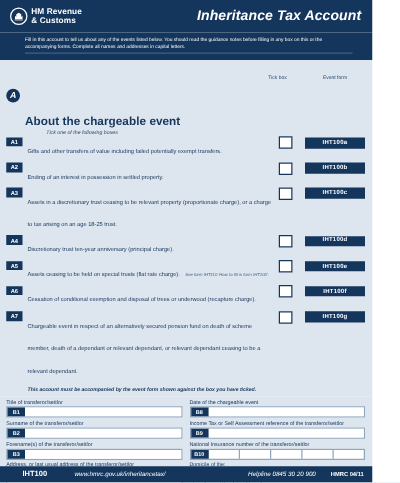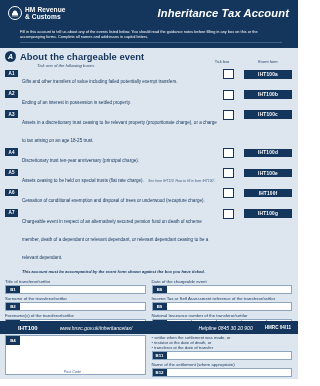--- a/index.html
+++ b/index.html
@@ -3,21 +3,21 @@
 <meta charset="utf-8">
 <style>
   * { box-sizing: border-box; margin: 0; padding: 0; }
   body {
     width: 298px; height: 386px;
     font-family: "Liberation Sans", sans-serif;
     background: #ffffff;
     overflow: hidden;
     color: #1b3a5c;
   }
-  .page { width: 298px; height: 334px; position: relative; background: #fff; }
+  .page { width: 298px; height: 386px; position: relative; background: #fff; }
 
   
   .header {
     background: #15365c;
     height: 26px;
     display: flex; align-items: center;
     padding: 0 8px;
     position: relative;
   }
   .logo-wrap { display: flex; align-items: center; gap: 3px; }
@@ -55,21 +55,21 @@
     display: flex; align-items: center; gap: 4px;
     padding: 2.5px 0 1px 5px;
   }
   .badge {
     width: 11px; height: 11px; border-radius: 50%;
     background: #15365c; color: #fff;
     font-size: 7px; font-weight: bold; font-style: italic;
     display: flex; align-items: center; justify-content: center;
     flex: 0 0 auto;
   }
-  .sec-title { font-size: 9.4px; font-weight: bold; color: #15365c; letter-spacing: .05px; }
+  .sec-title { font-size: 9.4px; font-weight: bold; color: #15365c; letter-spacing: .05px; margin-top: 40px; }
   .sec-sub { font-size: 4.2px; font-style: italic; color: #2b4a6b; padding-left: 37px; margin-top: .5px; }
 
   
   .col-heads {
     position: absolute; top: 11px; right: 6px;
     display: flex; gap: 11px; align-items: baseline;
   }
   .col-heads span { font-size: 4px; color: #2b4a6b; }
   .ch-tick { width: 22px; text-align: center; }
   .ch-form { width: 48px; text-align: center; }

